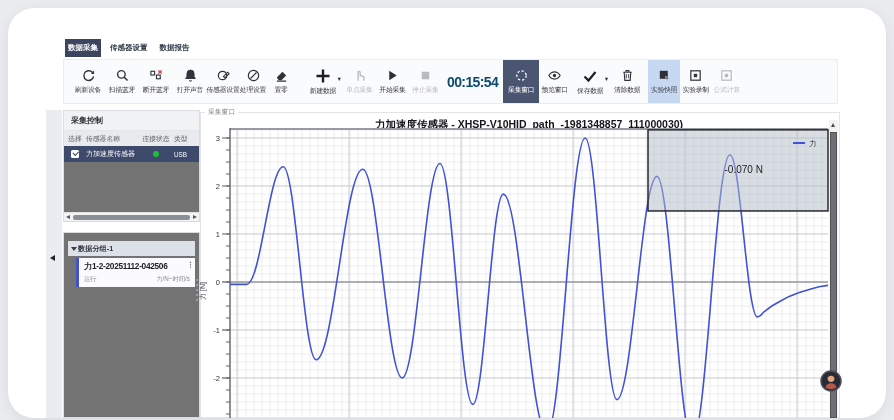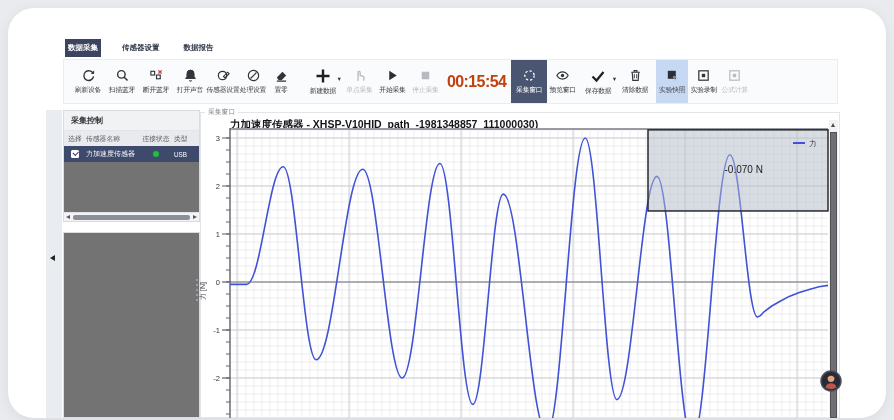--- a/index.html
+++ b/index.html
@@ -1,34 +1,34 @@
 <!DOCTYPE html>
 <html><head>
 <meta charset="utf-8">
 <style>
   * { margin:0; padding:0; box-sizing:border-box; }
   html,body { width:894px; height:420px; overflow:hidden; background:#e9ebee; font-family:"Liberation Sans",sans-serif; }
   .card { position:absolute; left:8px; top:8px; width:878px; height:410px; background:#fff; border-radius:26px; overflow:hidden; box-shadow:0 3px 14px rgba(0,0,0,0.07); }
   
-  .tabs { position:absolute; left:57px; top:31px; display:flex; gap:18px;font-family:Liberation Mono, monospace; }
+  .tabs { position:absolute; left:57px; top:31px; display:flex; gap:6px;font-family:Liberation Mono, monospace; }
   .tab { font-size:7.5px; font-weight:bold; color:#333a4a; padding:4px 3px; }
   .tab.active { background:#3d4460; color:#fff; }
   
   .toolbar { position:absolute; left:55px; top:51px; width:775px; height:45px; background:#fafbfc; border:1px solid #ececef; display:flex; align-items:center; }
   .tbtn { height:43px; display:flex; flex-direction:column; align-items:center; justify-content:center; gap:2px; position:relative; flex:0 0 auto; }
   .w34 { width:34px; } .w33 { width:33px; } .w32 { width:32px; } .w31 { width:31px; } .w28 { width:28px; } .w40 { width:40px; } .w36 { width:36px; }
   .tbtn .lbl { font-size:6.8px; color:#3a3a40; white-space:nowrap; letter-spacing:-0.2px; }
   .tbtn.disabled .lbl { color:#b9b9c1; }
   .tbtn.selected { background:#4a5571; }
   .tbtn.selected .lbl { color:#fff; }
   .tbtn.snapshot { background:#c7d9f2; }
   .gap8 { width:8px; flex:0 0 auto; }
   .gap4 { width:4px; flex:0 0 auto; }
   .caret { position:absolute; right:1px; top:16px; font-size:5.5px; color:#2e2e36; }
-  .timer { font-size:16px; font-weight:bold; color:#c2410c; letter-spacing:-0.6px; margin:0 5px; flex:0 0 auto; }
+  .timer { font-size:14px; font-weight:bold; color:#0c4a6e; letter-spacing:-0.6px; margin:0 5px; flex:0 0 auto; }
   
   .strip { position:absolute; left:38px; top:102px; width:16px; bottom:0; background:#e9edf2; }
   .strip-arrow { position:absolute; left:4px; top:145px; width:0; height:0; border-top:3px solid transparent; border-bottom:3px solid transparent; border-right:5px solid #222; }
   
   .panel { position:absolute; left:55px; width:137px; background:#737373; border:1px solid #d9dce1; }
   .panel-h { height:20px; background:#f0f2f4; border-bottom:1px solid #e2e5e9; font-size:8px; font-weight:bold; color:#2f2f36; line-height:20px; padding-left:7px; }
   .p1 { top:102px; height:112px; }
   .p2 { top:224px; height:186px; }
   .trow { display:flex; align-items:center; height:15px; font-size:6.8px; }
   .thead { background:#e8eaee; color:#5a5a64; }
@@ -52,21 +52,21 @@
   .group-row .tri { position:absolute; left:3px; top:5.5px; width:0; height:0; border-left:3px solid transparent; border-right:3px solid transparent; border-top:4px solid #3a3a42; }
   .ditem { margin:2px 0 0 8px; background:#fbfbfd; border-left:3px solid #4452c8; padding:3px 5px 3px 5px; position:relative; }
   .ditem .t { font-size:8.3px; font-weight:bold; color:#1d1d22; letter-spacing:-0.3px; white-space:nowrap; }
   .ditem .sub { display:flex; justify-content:space-between; font-size:6.3px; color:#8a8a92; margin-top:3px; }
   .ditem .menu { position:absolute; right:1px; top:3px; font-size:7px; color:#5a5a62; font-weight:bold; }
   .splitdots { position:absolute; left:188px; top:268px; width:3px; }
   .splitdots i { display:block; width:2px; height:2px; border-radius:50%; background:#a8adb5; margin:3px 0; }
   
   .gbox { position:absolute; left:192px; top:104px; width:640px; height:306px; border:1px solid #e3e4e8; }
   .gbox-label { position:absolute; left:197px; top:99px; font-size:6.8px; color:#8a8a92; background:#fff; padding:0 3px; }
-  .chart-title { position:absolute; left:222px; top:110px; width:598px; font-size:10.5px; font-weight:bold; color:#15151a; }
+  .chart-title { position:absolute; left:222px; top:110px; width:598px; text-align:center; font-size:10.5px; font-weight:bold; color:#15151a; }
   .ylabel { position:absolute; left:186px; top:278px; font-size:7px; color:#44444c; transform:rotate(-90deg); transform-origin:center; white-space:nowrap; }
   #plot { position:absolute; left:192px; top:120px; }
   
   .vscroll { position:absolute; left:821px; top:112px; width:9px; bottom:0; background:#f2f2f3; }
   .vs-arrow { position:absolute; left:2px; top:3px; width:0; height:0; border-left:2.5px solid transparent; border-right:2.5px solid transparent; border-bottom:4px solid #4a4a4f; }
   .vs-thumb { position:absolute; left:1px; top:12px; width:7px; bottom:0; background:#6f6f74; border:1px solid #525257; }
   .avatar { position:absolute; left:812px; top:362px; }
   svg.icon { display:block; }
 </style>
 </head>
@@ -234,20 +234,34 @@
       <div class="c4">USB</div>
     </div>
     <div class="hscroll">
       <div class="harrow l"></div>
       <div class="harrow r"></div>
       <div class="hthumb"></div>
     </div>
   </div>
 
   <div class="panel p2">
+    <div class="dl-body">
+      <div class="group-row">
+        <i class="tri"></i>
+        <span>数据分组-1</span>
+      </div>
+      <div class="ditem">
+        <div class="t">力1-2-20251112-042506</div>
+        <div class="menu">⋮</div>
+        <div class="sub">
+          <span>运行</span>
+          <span>力/N~时间/s</span>
+        </div>
+      </div>
+    </div>
   </div>
 
   <div class="splitdots">
       <i></i>
       <i></i>
       <i></i>
       <i></i>
       <i></i>
     </div>
 

